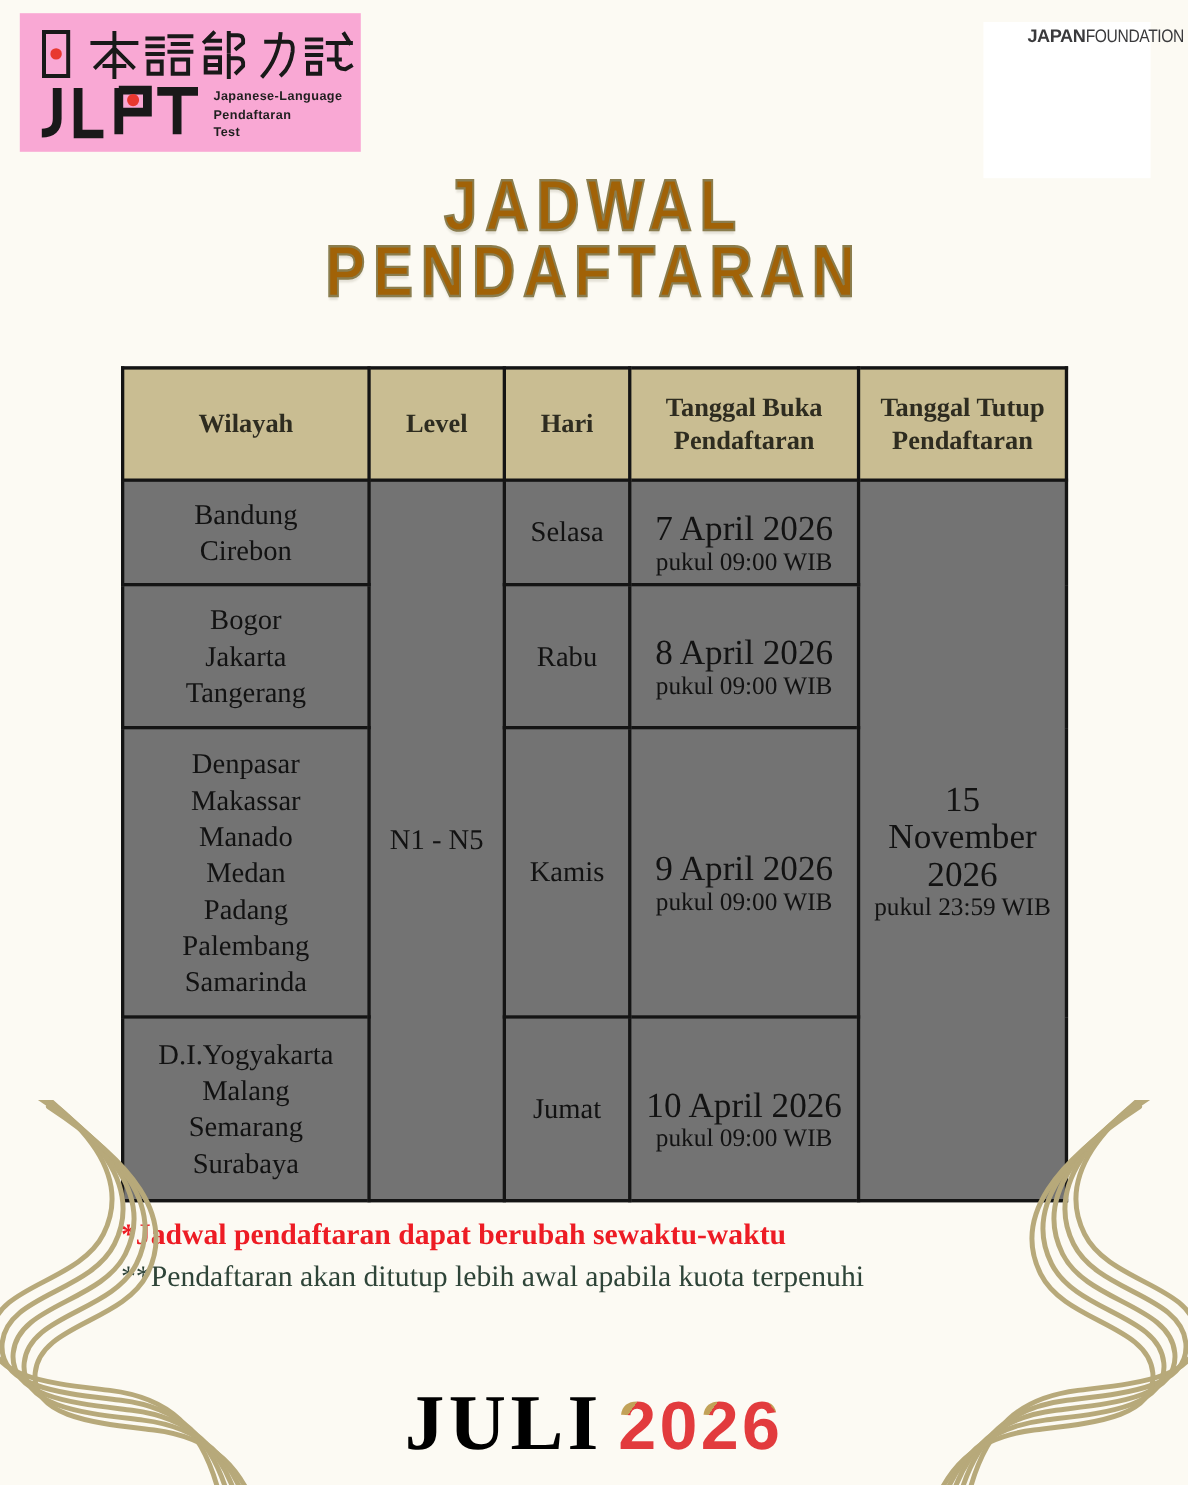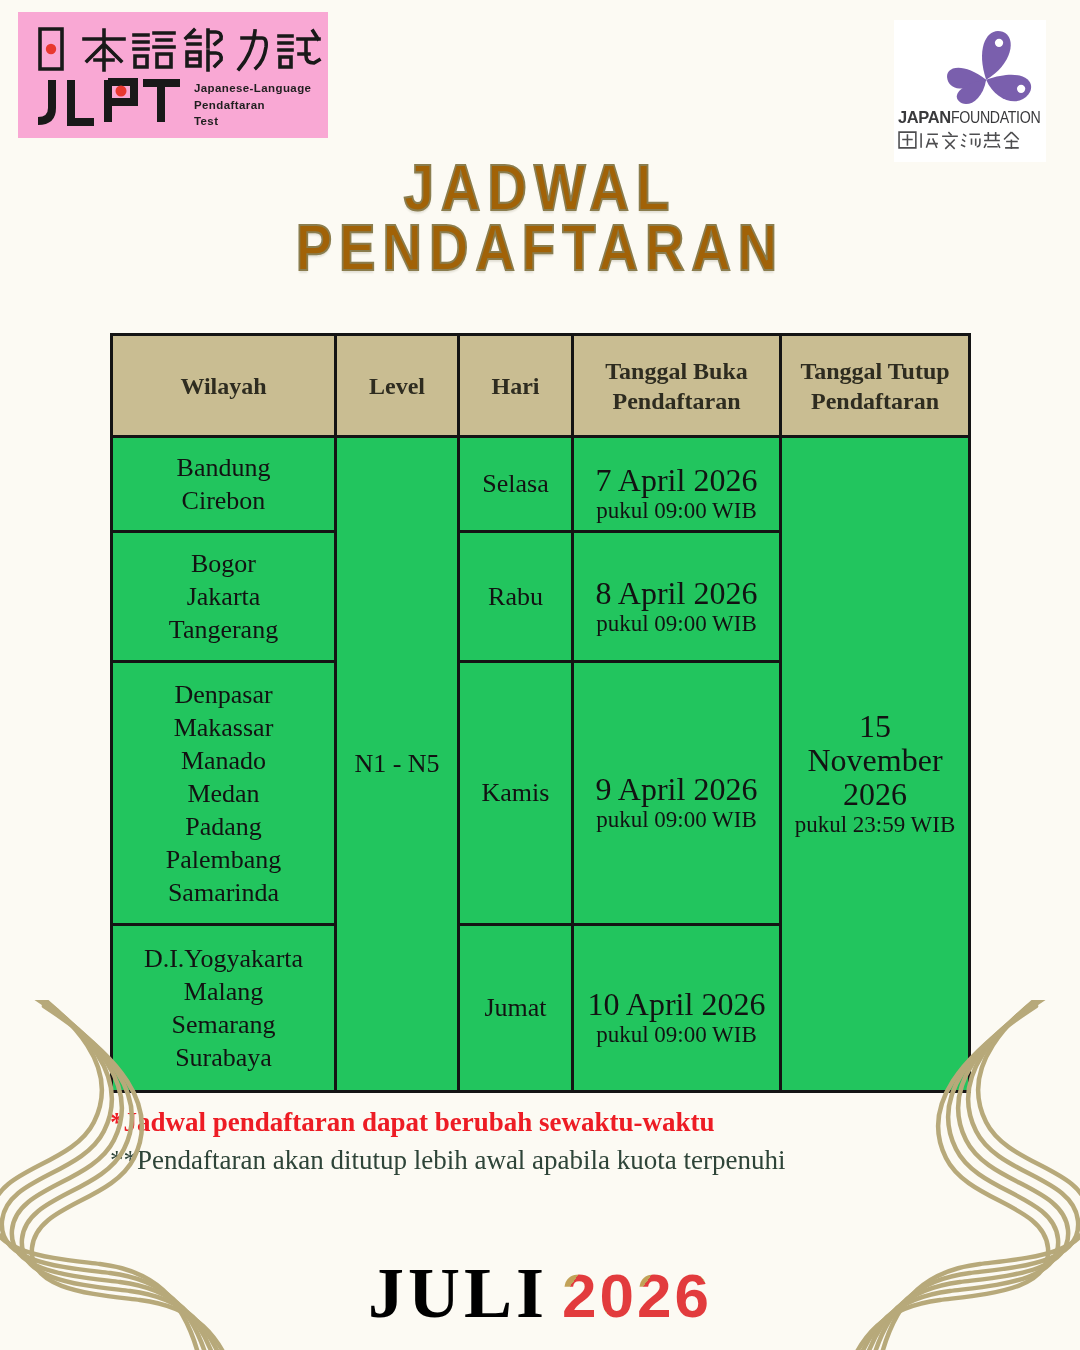--- a/index.html
+++ b/index.html
@@ -8,37 +8,37 @@
 
   
   .jlpt-box{position:absolute;left:18px;top:12px;width:310px;height:126px;background:#f9a8d4;}
   .jlpt-kanji{position:absolute;left:12px;top:14px;}
   .jlpt-row{position:absolute;left:14px;top:64px;display:flex;align-items:flex-start;}
   .jlpt-tagline{margin-left:12px;margin-top:4px;font-family:"Liberation Sans",sans-serif;
     font-weight:bold;font-size:11.5px;line-height:1.45;color:#1f1f1f;letter-spacing:.4px;}
   .visually-hidden{position:absolute;width:1px;height:1px;overflow:hidden;clip:rect(0 0 0 0);white-space:nowrap;}
 
   .jf-box{position:absolute;right:34px;top:20px;width:152px;height:142px;background:#ffffff;
-    display:flex;flex-direction:column;align-items:flex-start;padding:2px 4px;box-sizing:border-box;}
+    display:flex;align-items:flex-start;padding:2px 4px;box-sizing:border-box;}
   .jf-flower{align-self:center;margin-left:36px;}
   .jf-name{font-family:"Liberation Sans",sans-serif;font-size:16.5px;color:#3a3a3c;
     letter-spacing:-0.4px;margin-top:2px;white-space:nowrap;}
   .jf-name .b{font-weight:bold;}
   .jf-name .l{font-weight:normal;transform:scaleX(.86);display:inline-block;transform-origin:left;}
   .jf-kanji{margin-top:3px;}
 
   
   .title{position:absolute;left:0;top:158px;width:1080px;text-align:center;
     font-family:"Liberation Sans",sans-serif;font-weight:bold;color:#a16207;
     -webkit-text-stroke:2px #8a7d4e;text-shadow:0 3px 2px rgba(60,50,20,.12);}
   .title .line{font-size:62px;line-height:60px;letter-spacing:8px;transform:scaleX(.88) scaleY(1.06);transform-origin:center;}
 
   
   table.sched{position:absolute;left:110px;top:333px;width:858px;border-collapse:collapse;
-    table-layout:fixed;background:#22c55e;}
+    table-layout:fixed;background:#737373;}
   .sched th,.sched td{border:3px solid #141414;text-align:center;vertical-align:middle;padding:4px 6px;}
   .sched th{background:#c9bd92;font-weight:bold;font-size:24px;line-height:30px;color:#2e2c20;height:91px;padding:4px 10px;}
   .sched td{font-size:26px;color:#121212;}
   .wilayah{white-space:pre-line;line-height:33px;}
   .hari{font-size:27px;}
   .cell-date .d{font-size:32px;line-height:34px;margin-top:20px;}
   .cell-date .t{font-size:23px;line-height:28px;}
   tr.r1{height:95px;} tr.r2{height:130px;} tr.r3{height:263px;} tr.r4{height:167px;}
   .level-cell{font-size:28px;}
 

